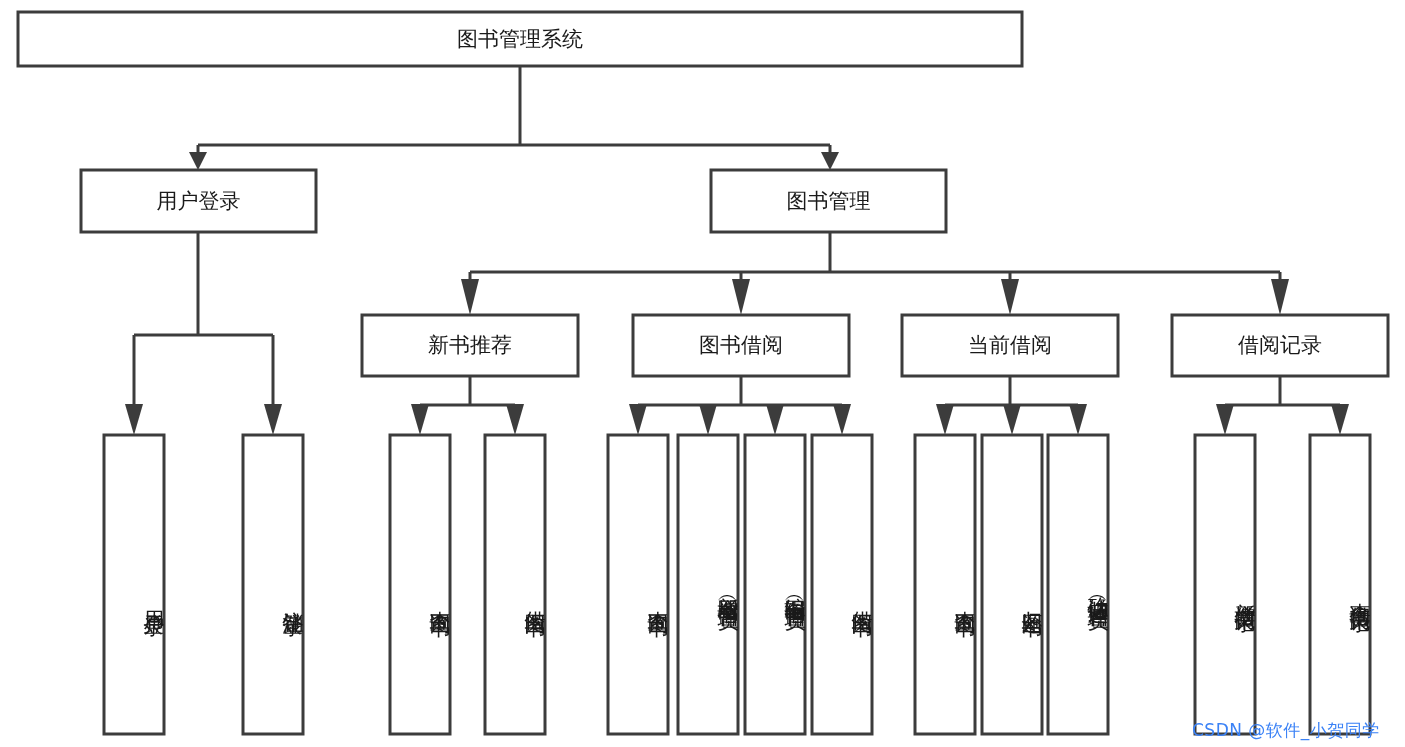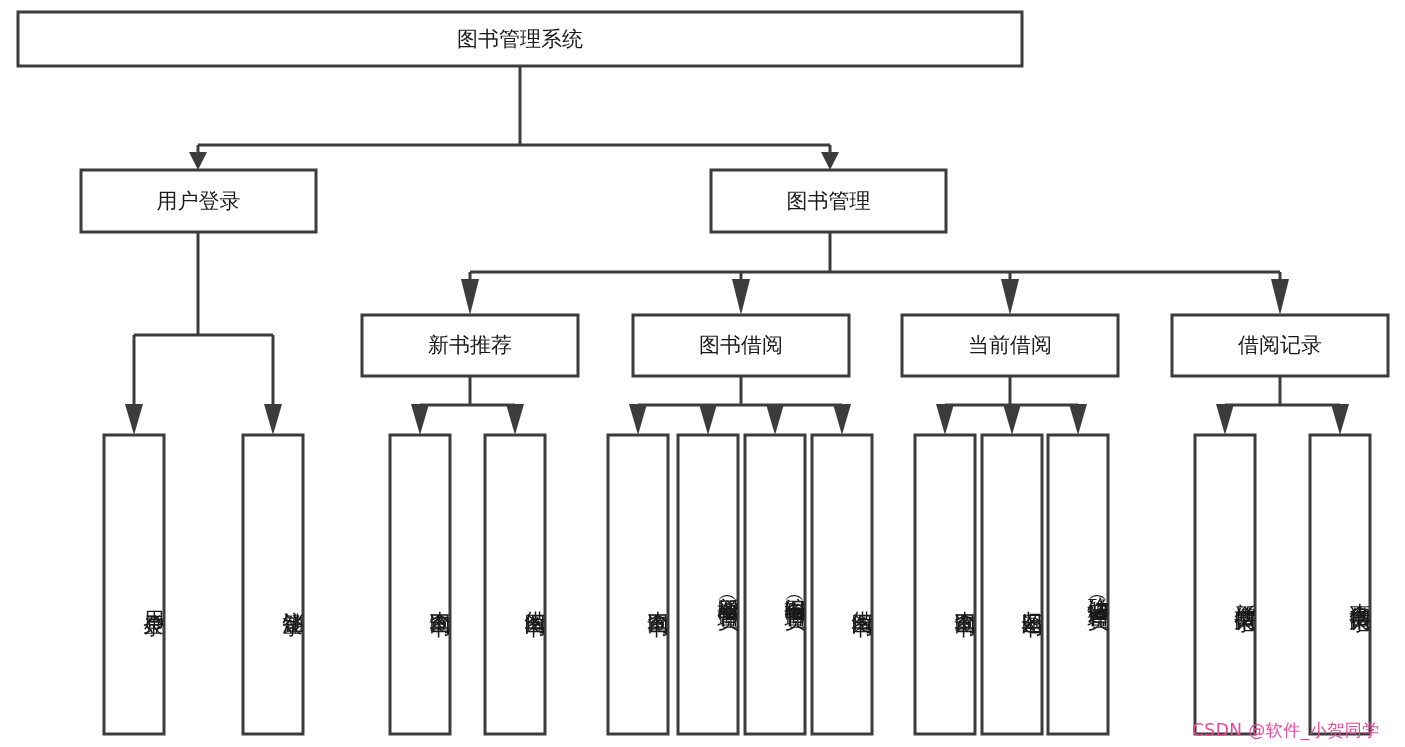--- a/index.html
+++ b/index.html
@@ -60,21 +60,21 @@
     display: flex;
     align-items: flex-start;
     justify-content: center;
     white-space: nowrap;
     pointer-events: none;
   }
   .watermark {
     position: absolute;
     font-family: "DejaVu Sans", "Liberation Sans", sans-serif;
     font-size: 17px;
-    color: #ec4899;
+    color: #3b82f6;
     white-space: nowrap;
     letter-spacing: 0.5px;
   }
 </style>
 </head>
 <body>
 
 <div id="diagram-root">
 
   <svg class="diagram-canvas" viewBox="0 0 1405 747">

